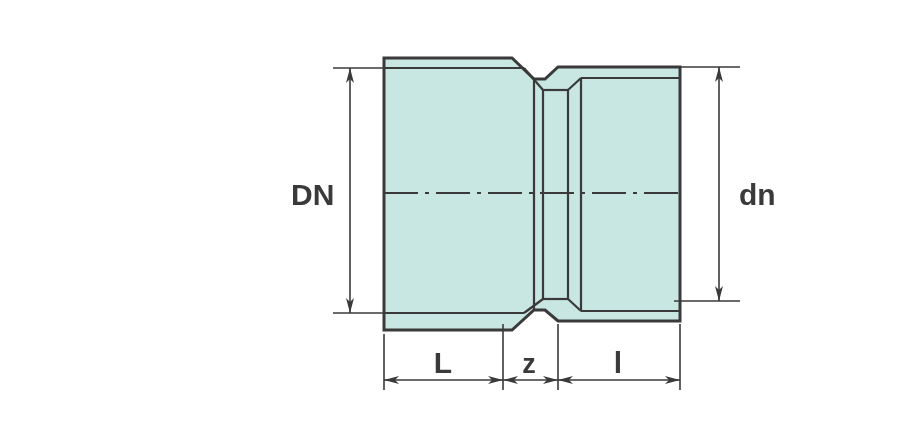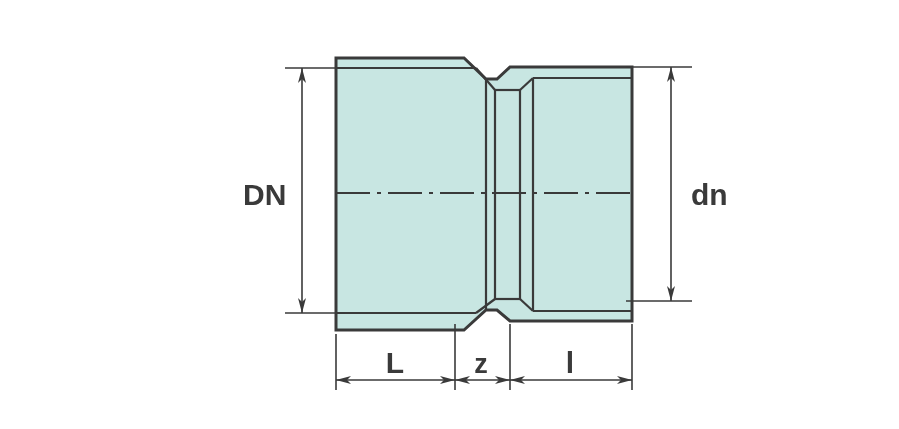--- a/index.html
+++ b/index.html
@@ -11,20 +11,21 @@
     width: 899px;
     height: 429px;
     font-family: "Liberation Sans", sans-serif;
     overflow: hidden;
   }
   #drawing-root {
     position: relative;
     width: 713px;
     height: 429px;
     background: #ffffff;
+    padding-left: 48px;
   }
   svg.technical-drawing {
     display: block;
     width: 899px;
     height: 429px;
   }
   .dim-label {
     font-family: "Liberation Sans", sans-serif;
     font-weight: bold;
     fill: #3a3a3a;

